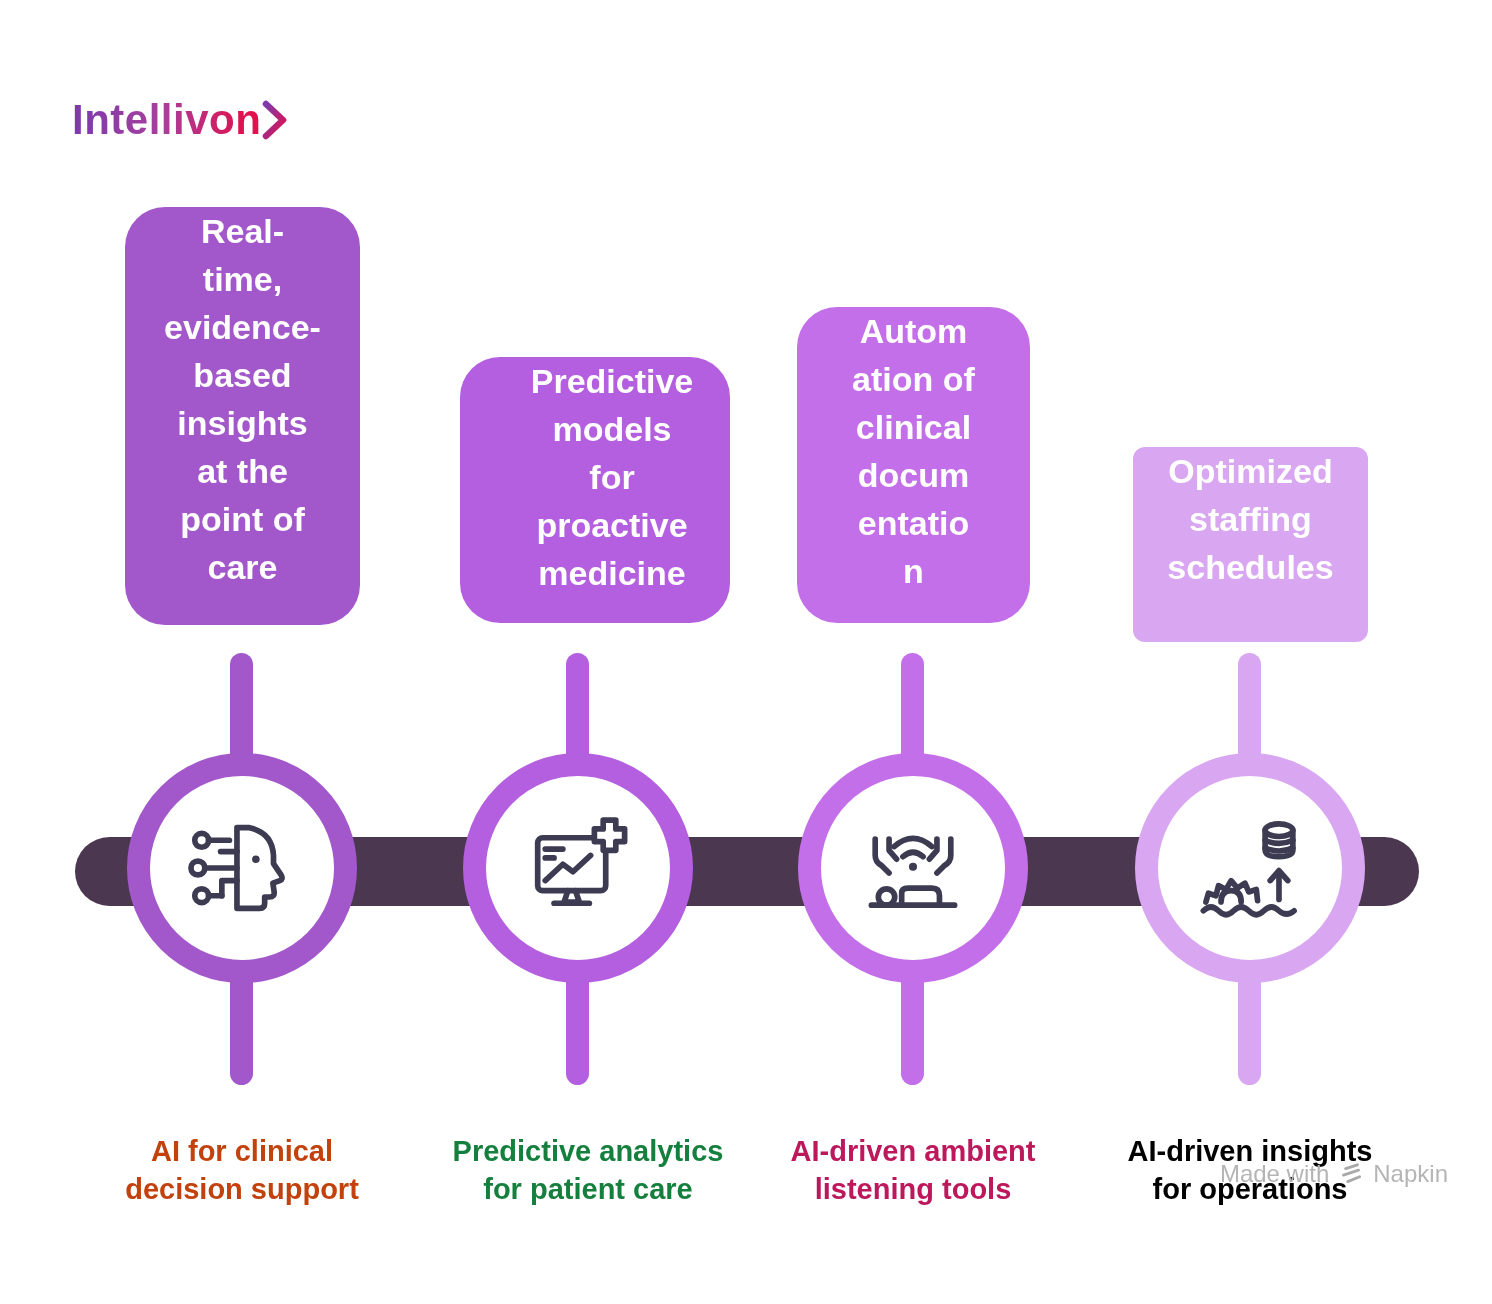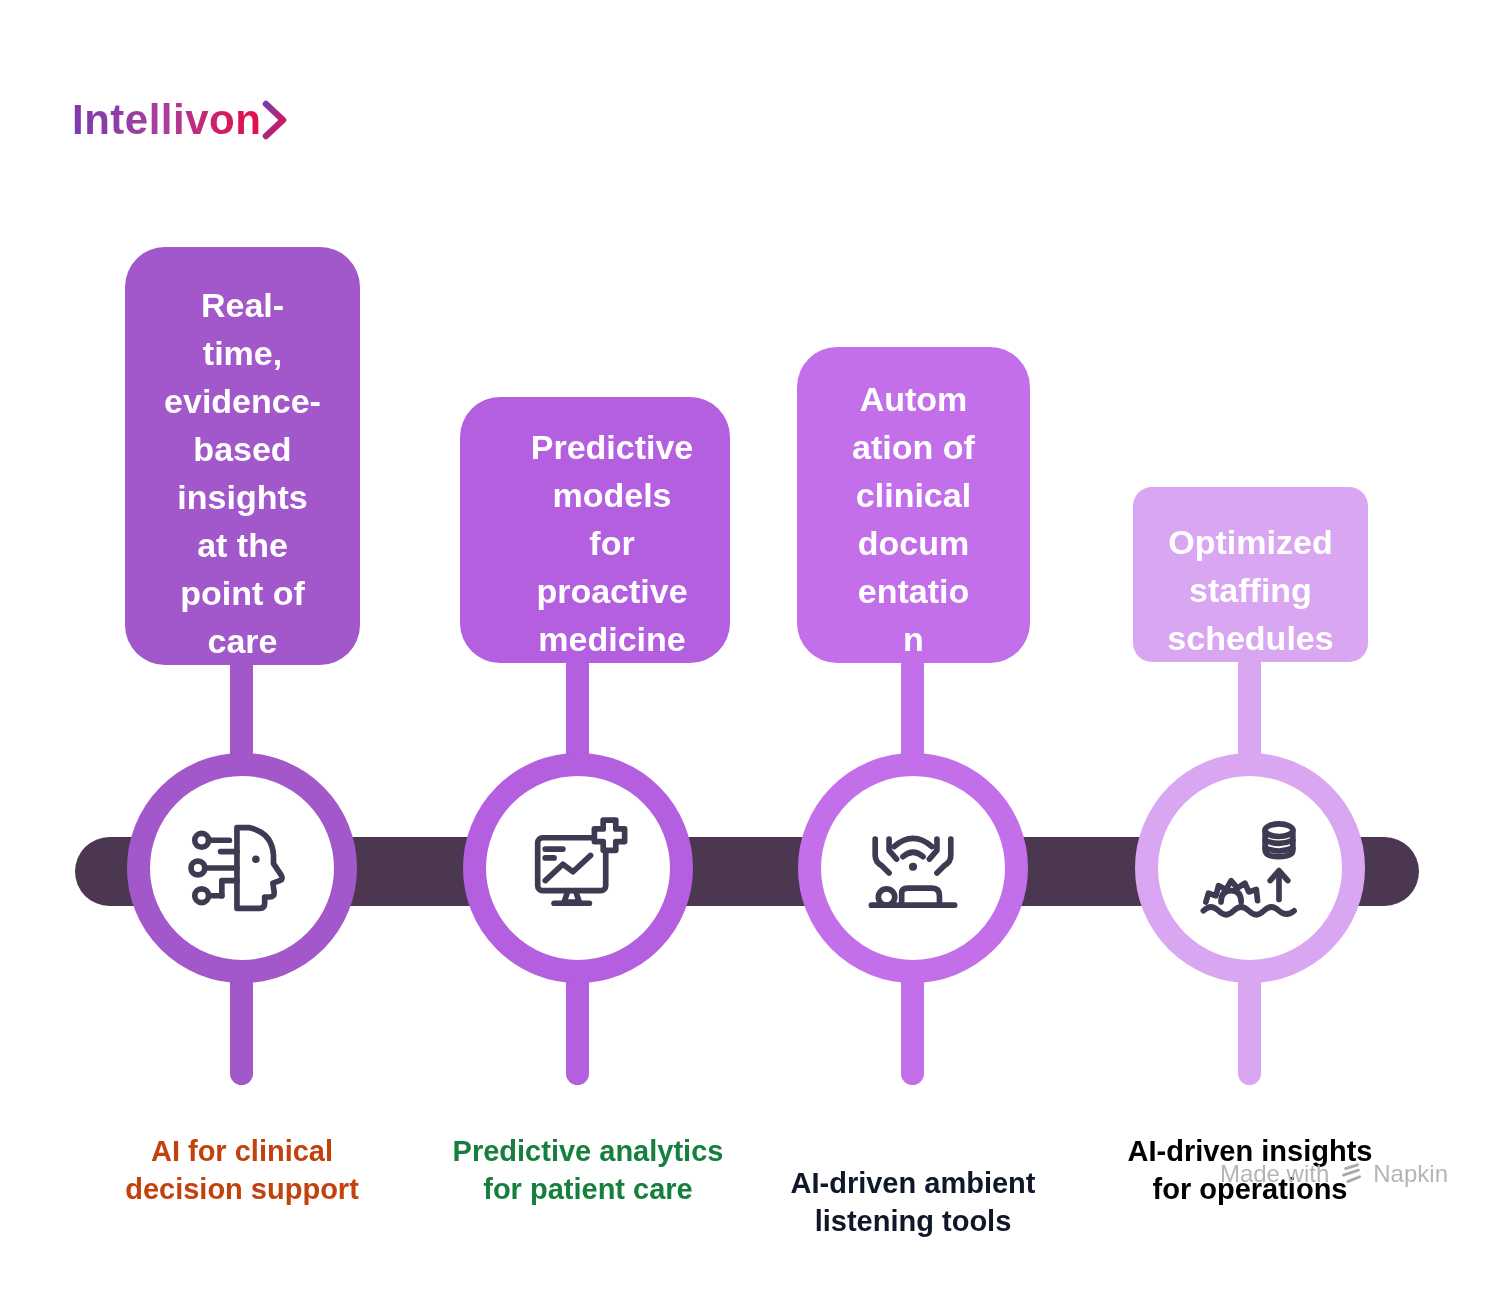--- a/index.html
+++ b/index.html
@@ -13,21 +13,21 @@
     font-size:42px;font-weight:600;letter-spacing:0.5px;color:#a03a9a;
   }
   @supports ((-webkit-background-clip:text) or (background-clip:text)){
     .logo-text{
       background:linear-gradient(90deg,#7c3aad 0%,#a83f9d 48%,#e0114d 92%);
       -webkit-background-clip:text;background-clip:text;color:transparent;
     }
   }
   
   .box{
-    position:absolute;border-radius:40px;display:flex;align-items:flex-end;justify-content:center;margin-top:40px;
+    position:absolute;border-radius:40px;display:flex;align-items:flex-start;justify-content:center;
   }
   .box-text{
     color:#ffffff;font-weight:bold;font-size:34px;line-height:48px;text-align:center;white-space:pre-line;
   }
   
   .bar{position:absolute;left:75px;top:837px;width:1344px;height:69px;border-radius:35px;z-index:1;}
   .stem{position:absolute;width:23px;border-radius:12px;z-index:1;}
   .node{
     position:absolute;width:230px;height:230px;border-radius:50%;background:#ffffff;
     box-sizing:border-box;border:23px solid #999;z-index:2;
@@ -143,24 +143,24 @@
         <path d="M20 27 L20 40 Q20 45 25 48 L31 54"></path>
         <path d="M31 27 L31 36 L37 43"></path>
         <path d="M80 27 L80 40 Q80 45 75 48 L69 54"></path>
         <path d="M69 27 L69 36 L63 43"></path>
         <circle cx="29" cy="73" r="6.5"></circle>
         <path d="M41 79 L41 70 Q41 66 46 66 L65 66 Q71 66 71 72 L71 79"></path>
         <line x1="17" y1="79.5" x2="83" y2="79.5"></line>
       </svg>
     </span>
   </div>
-  <div class="label" style="left: 713px; top: 1164px; color: #0f172a;">AI-driven ambient
+  <div class="label" style="left: 713px; top: 1132px; color: #be185d;">AI-driven ambient
 listening tools</div>
 
-  <div class="box" style="left: 1133px; top: 447px; width: 235px; height: 175px; border-radius: 19px; background: rgb(217, 166, 242);">
+  <div class="box" style="left: 1133px; top: 447px; width: 235px; height: 195px; border-radius: 12px; background: rgb(217, 166, 242);">
     <div class="box-text">Optimized
 staffing
 schedules</div>
   </div>
   <div class="stem" style="left: 1238px; top: 653px; height: 125px; background: rgb(217, 166, 242);"></div>
   <div class="stem" style="left: 1238px; top: 960px; height: 125px; background: rgb(217, 166, 242);"></div>
   <div class="node" style="left: 1135px; top: 753px; border-color: rgb(217, 166, 242);">
     <span class="icon" style="color: rgb(60, 59, 82);">
       <svg width="126" height="126" viewBox="0 0 100 100" fill="none" stroke="currentColor" stroke-width="4.5" stroke-linecap="round" stroke-linejoin="round">
         <ellipse cx="73" cy="20" rx="11" ry="5"></ellipse>

